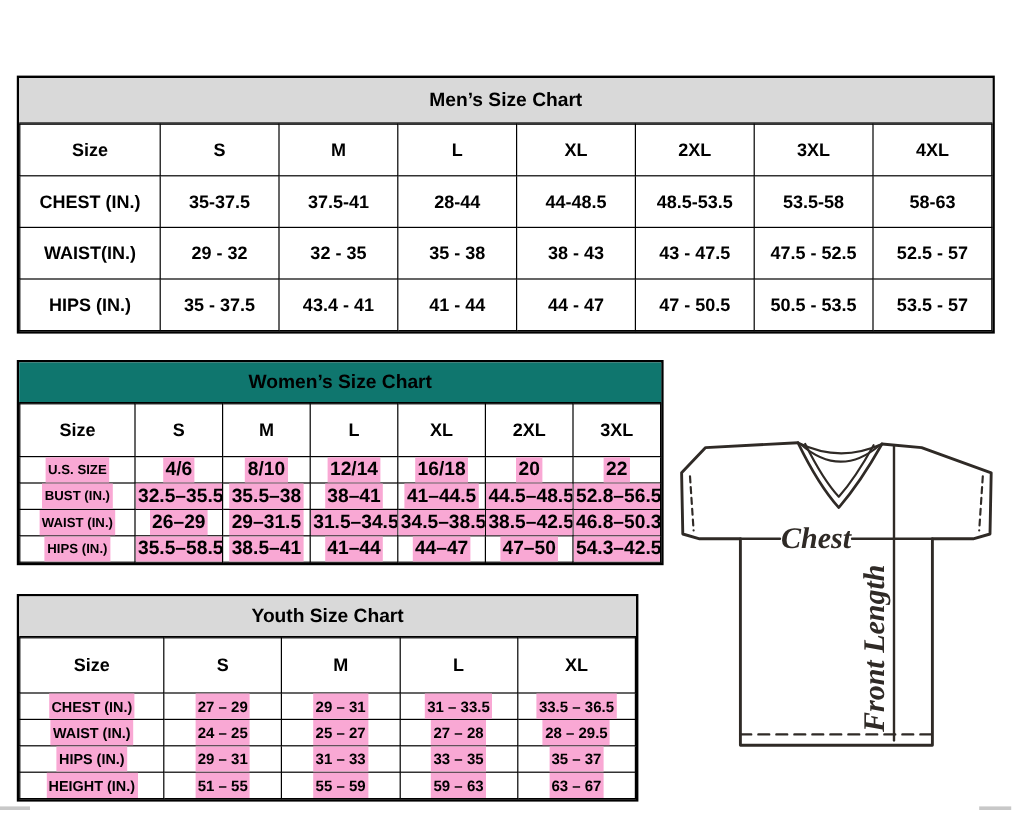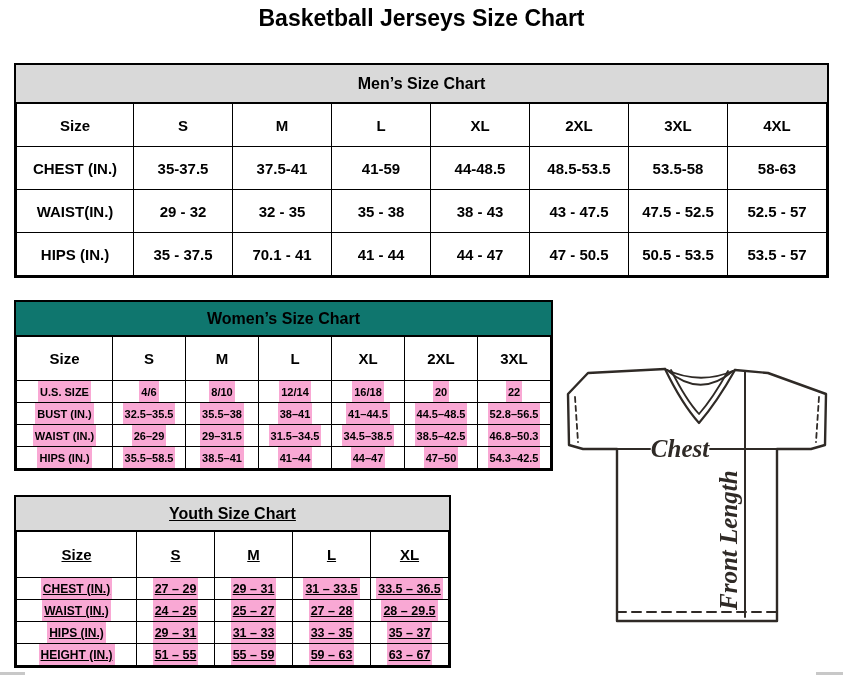--- a/index.html
+++ b/index.html
@@ -14,43 +14,42 @@
   table.t td{border:1px solid #000;text-align:center;vertical-align:middle;
              font-weight:bold;padding:0;overflow:hidden;white-space:nowrap;}
   
   .mens{left:14px;top:63px;width:815px;}
   .mens .chart-header{height:37px;font-size:16px;}
   .mens td{height:42px;font-size:15px;}
   
   .womens{left:14px;top:300px;width:539px;}
   .womens .chart-header{height:33px;font-size:16px;}
   .womens .hrow td{height:43px;font-size:15px;}
-  .womens .drow td{height:21px;font-size:11px;}
+  .womens .drow td{height:21px;font-size:16px;}
   .womens .drow td.lbl{font-size:11px;}
   
-  .youth{left:14px;top:495px;width:437px;text-decoration:underline;}
+  .youth{left:14px;top:495px;width:518px;}
   .youth .chart-header{height:33px;font-size:16px;}
   .youth .hrow td{height:45px;font-size:15px;}
   .youth .drow td{height:21px;font-size:12.5px;}
   .youth .drow td.lbl{font-size:12px;}
   .hl{background:#f9a8d4;padding:14px 2px;}
   
   .jersey{position:absolute;left:560px;top:360px;width:280px;height:270px;}
   .jersey text{font-family:"Liberation Serif",serif;font-style:italic;font-weight:bold;}
   
   .sb{position:absolute;top:672px;height:3px;background:#c8c8c8;}
   .sb-left{left:0;width:25px;}
   .sb-right{left:816px;width:27px;}
 </style>
 </head>
 <body>
 
 <div class="canvas">
 
-  <div class="page-title">Basketball Jerseys Size Chart</div>
 
   <div class="chart mens">
     <div class="chart-header" style="background:#d9d9d9;">Men’s Size Chart</div>
     <table class="t">
       <colgroup>
           <col style="width:117px">
           <col>
           <col>
           <col>
           <col>
@@ -66,40 +65,40 @@
         <td>L</td>
         <td>XL</td>
         <td>2XL</td>
         <td>3XL</td>
         <td>4XL</td>
       </tr>
       <tr>
         <td>CHEST (IN.)</td>
         <td>35-37.5</td>
         <td>37.5-41</td>
-        <td>41-59</td>
+        <td>28-44</td>
         <td>44-48.5</td>
         <td>48.5-53.5</td>
         <td>53.5-58</td>
         <td>58-63</td>
       </tr>
       <tr>
         <td>WAIST(IN.)</td>
         <td>29 - 32</td>
         <td>32 - 35</td>
         <td>35 - 38</td>
         <td>38 - 43</td>
         <td>43 - 47.5</td>
         <td>47.5 - 52.5</td>
         <td>52.5 - 57</td>
       </tr>
       <tr>
         <td>HIPS (IN.)</td>
         <td>35 - 37.5</td>
-        <td>70.1 - 41</td>
+        <td>43.4 - 41</td>
         <td>41 - 44</td>
         <td>44 - 47</td>
         <td>47 - 50.5</td>
         <td>50.5 - 53.5</td>
         <td>53.5 - 57</td>
       </tr>
     </tbody>
       </table>
   </div>
 

